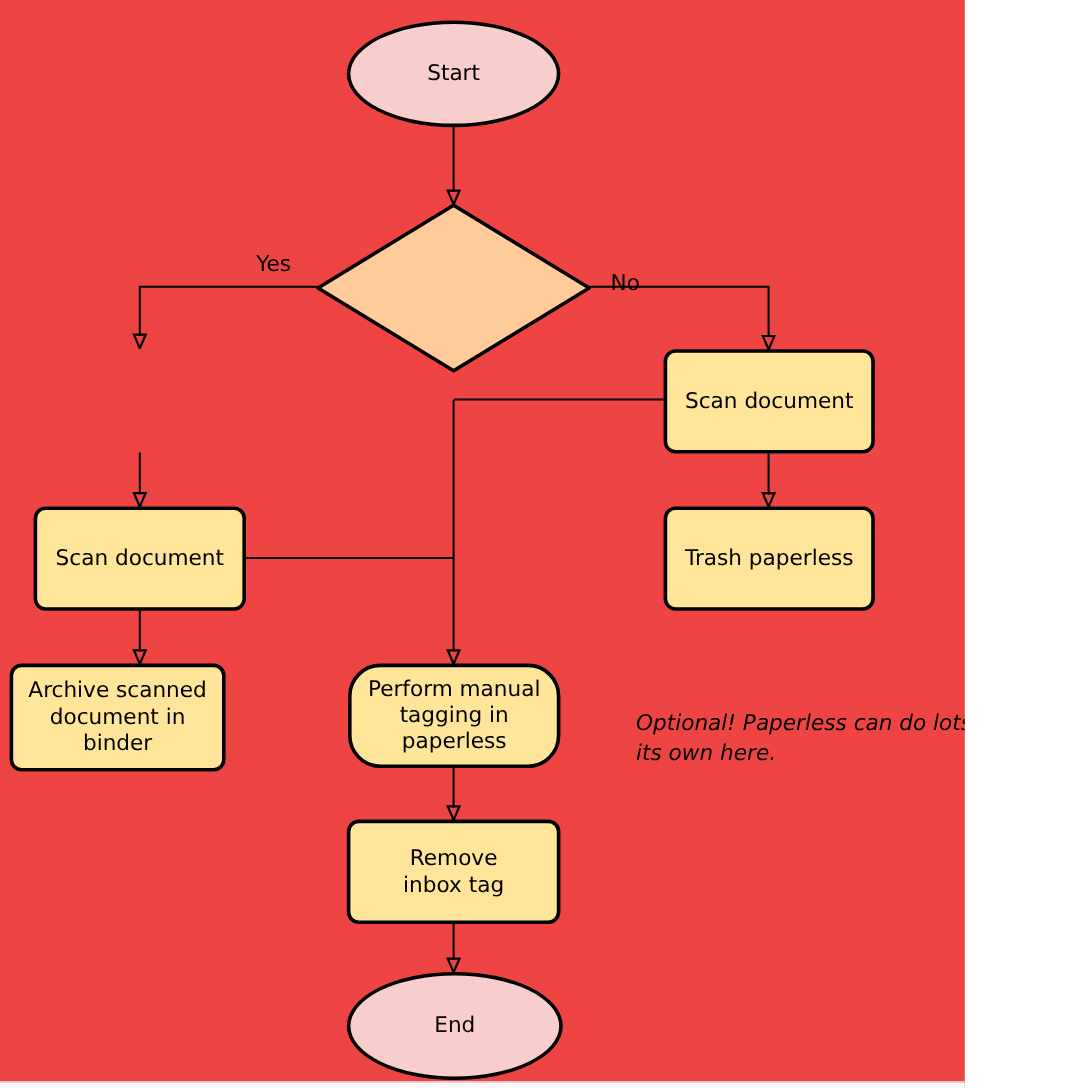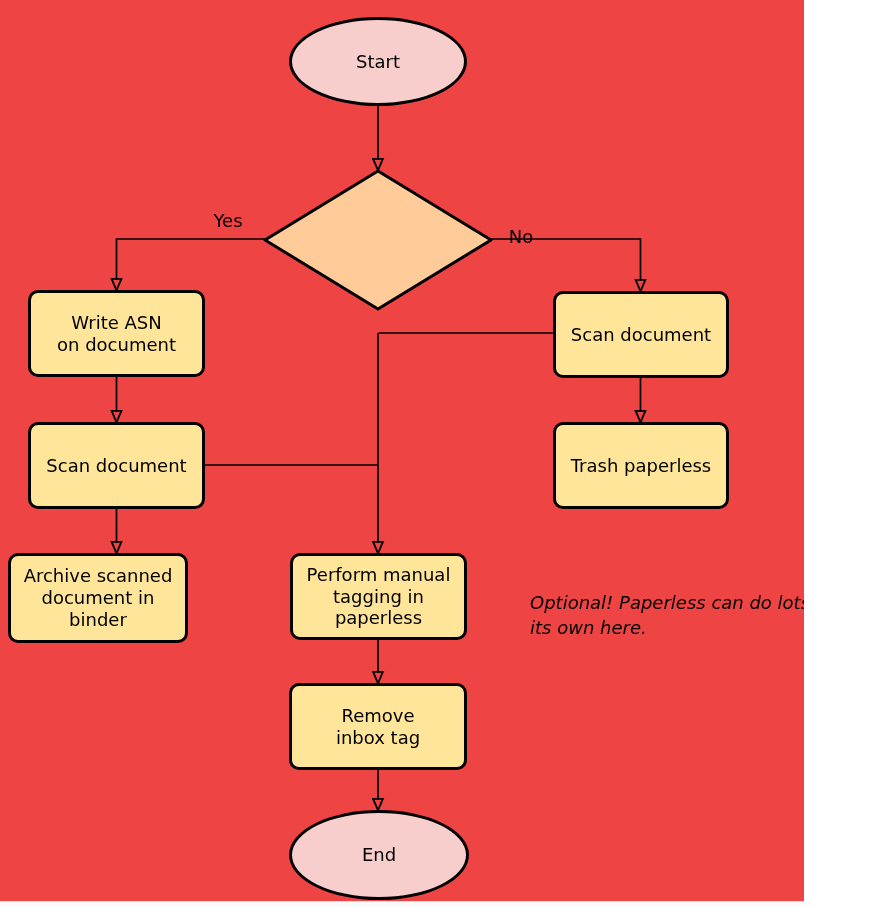--- a/index.html
+++ b/index.html
@@ -30,21 +30,21 @@
     white-space:pre-line;
   }
   
   #n-start    { left:289px; top:17px;  width:178px; height:89px; }
   #n-decision-label { left:276px; top:172px; width:204px; height:136px; }
   #n-write-asn    { left:28px;  top:290px; width:177px; height:87px; }
   #n-scan-keep    { left:28px;  top:422px; width:177px; height:87px; }
   #n-archive      { left:8px;  top:553px; width:180px; height:90px; }
   #n-scan-discard { left:553px; top:291px; width:176px; height:87px; }
   #n-trash        { left:553px; top:422px; width:176px; height:87px; }
-  #n-tagging      { left:290px; top:553px; width:177px; height:87px; }
+  #n-tagging      { left:290px; top:553px; width:177px; height:87px;border-radius:27px; }
   #n-remove       { left:289px; top:683px; width:178px; height:87px; }
   #n-end          { left:289px; top:810px; width:180px; height:90px; }
   #lbl-yes { left:228px; top:210px; }
   #lbl-no  { left:521px; top:226px; }
   #note    { left:482px; top:590px; width:400px;margin-left:48px; }
   .page-edge { position:absolute; left:0; top:901px; width:888px; height:1px; background:#e4e4e4; }
   .page-below { position:absolute; left:0; top:902px; width:888px; height:5px; background:#fbfbfb; }
 </style>
 </head>
 <body>
@@ -72,22 +72,20 @@
 
     <polygon points="378,171 491,240 378,309 265,240" stroke="#000" stroke-width="3" stroke-linejoin="round" fill="#FFCC99"></polygon>
   </svg>
 
   <div class="node ellipse" id="n-start" style="background-color: rgb(248, 206, 204);">Start</div>
 
 
   <div class="edge-label" id="lbl-yes">Yes</div>
   <div class="edge-label" id="lbl-no">No</div>
 
-  <div class="node rect" id="n-write-asn" style="background-color: rgb(255, 229, 153);">Write ASN
-on document</div>
 
   <div class="node rect" id="n-scan-keep" style="background-color: rgb(255, 229, 153);">Scan document</div>
 
   <div class="node rect" id="n-archive" style="background-color: rgb(255, 229, 153);">Archive scanned
 document in
 binder</div>
 
   <div class="node rect" id="n-scan-discard" style="background-color: rgb(255, 229, 153);">Scan document</div>
 
   <div class="node rect" id="n-trash" style="background-color: rgb(255, 229, 153);">Trash paperless</div>

